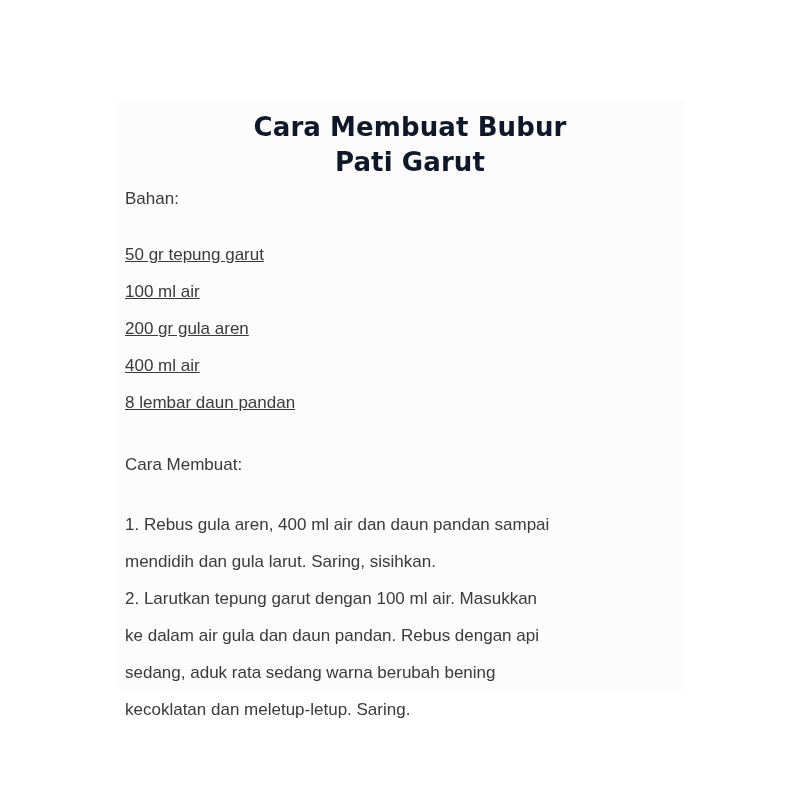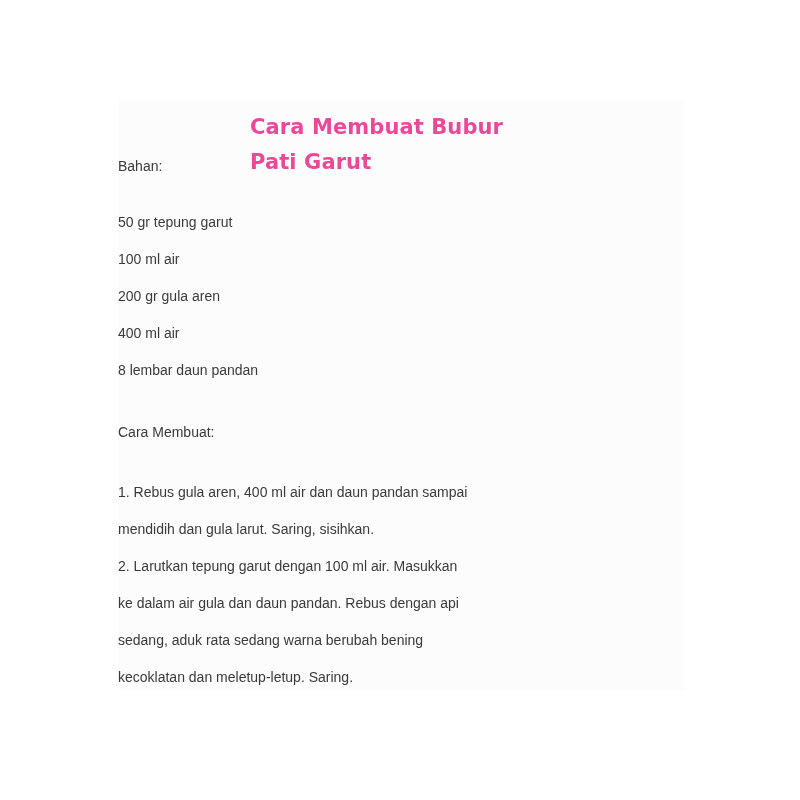--- a/index.html
+++ b/index.html
@@ -21,37 +21,39 @@
       top: 100px;
       width: 566px;
       height: 590px;
       background: #fcfcfc;
     }
     .title {
       position: absolute;
       left: 250px;
       width: 320px;
       top: 110px;
+      text-align: center;
       font-family: "DejaVu Sans", sans-serif;
       font-weight: bold;
-      font-size: 21px;
+      font-size: 26px;
       line-height: 35px;
-      color: #ec4899;
+      color: #0f172a;
       letter-spacing: 0.1px;
     }
     .text {
       position: absolute;
-      left: 118px;
-      font-size: 14px;
+      left: 125px;
+      font-size: 17px;
       line-height: 37px;
       color: #3a3a3a;
       white-space: nowrap;
+      margin-top: 32px;
     }
     .bahan { top: 148px; }
-    .ingredients { top: 204px; }
+    .ingredients { top: 204px; text-decoration: underline; }
     .ingredients div { height: 37px; }
     .method-label { top: 414px; }
     .steps { top: 474px; }
     .steps div { height: 37px; }
   </style>
 </head>
 <body>
 
 <div class="panel"></div>
 

